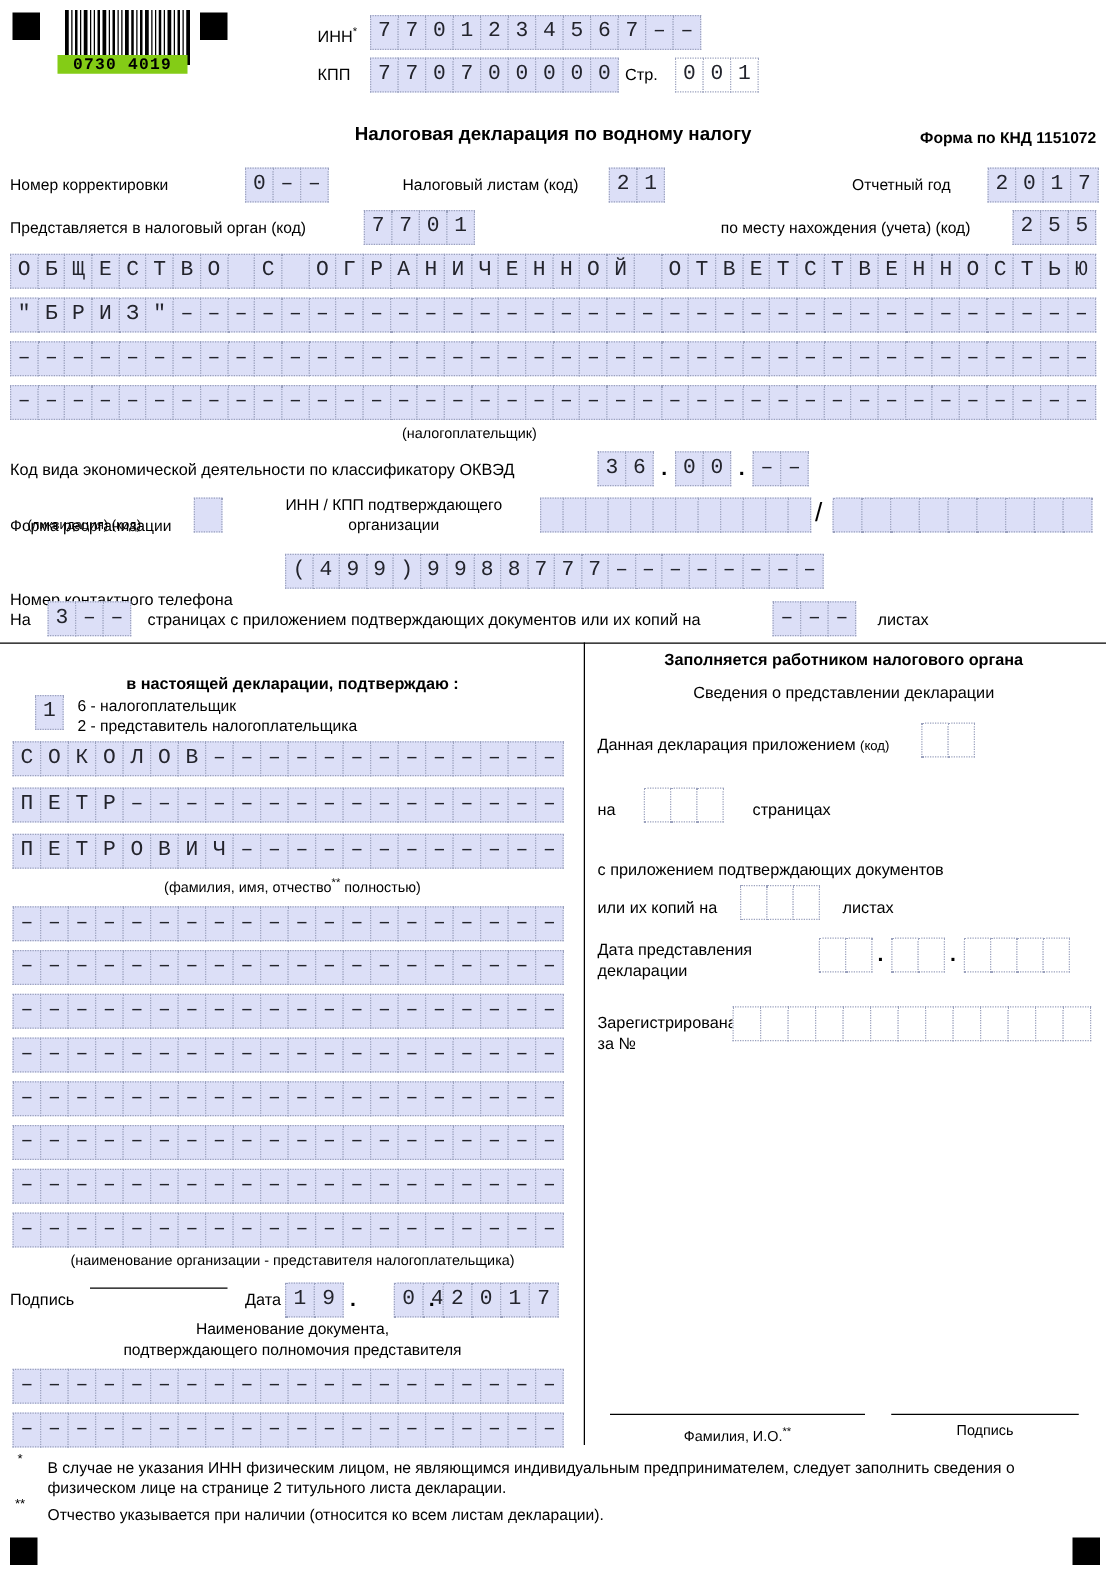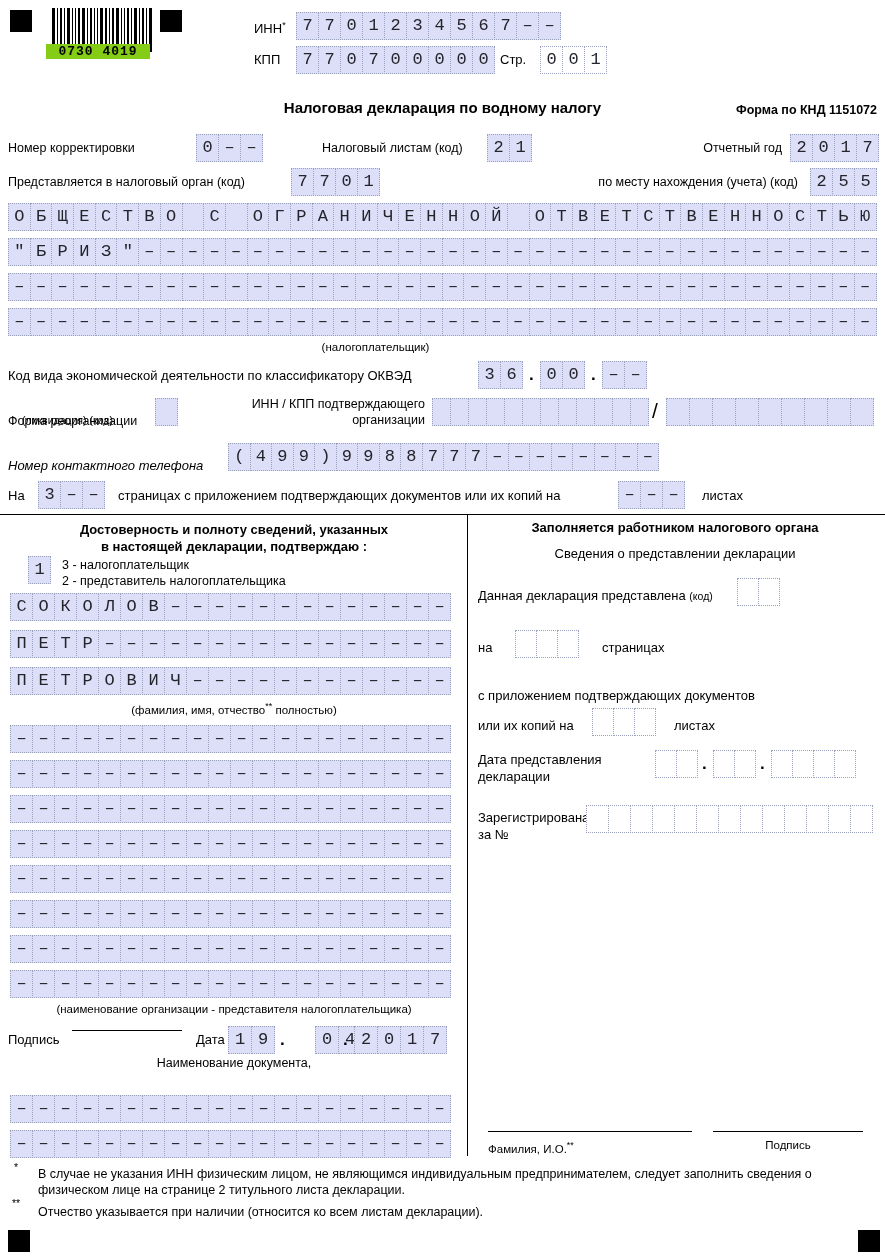--- a/index.html
+++ b/index.html
@@ -4,21 +4,21 @@
 <style>
   html,body{margin:0;padding:0;background:#fff;}
   #page{position:relative;width:885px;height:1256px;background:#fff;overflow:hidden;
         font-family:"Liberation Sans",sans-serif;color:#000;}
   .lbl{position:absolute;font-size:12.5px;white-space:nowrap;line-height:15px;}
   .b{font-weight:bold;}
   .s10{font-size:10.5px;text-align:center;}
   .s11{font-size:11.5px;}
   .s13{font-size:13px;}
   .t{font-size:15px;font-weight:bold;}
-  .rt{text-align:right;}
+  .rt{text-align:center;}
   .cells{position:absolute;white-space:nowrap;height:28px;}
   .cell{display:inline-block;box-sizing:border-box;width:var(--cw,23px);height:28px;
         border:1px dotted var(--cell-border,#9aa1bd);background:#fff;
         font-family:"Liberation Mono",monospace;font-size:17px;line-height:26px;
         text-align:center;color:#23242c;vertical-align:top;}
   .cell+.cell{margin-left:-1px;}
   .filled .cell{background:var(--cell-fill,#dcdff7);}
   .dot{position:absolute;font-weight:bold;font-size:17px;line-height:28px;}
   .slash{position:absolute;font-size:21px;line-height:30px;}
   .hline{position:absolute;height:1px;background:#000;}
@@ -106,36 +106,35 @@
 
   <div class="lbl" style="left:8px;top:414px;">Форма реорганизации</div>
   <div class="lbl s10" style="left:22px;top:413px;">(ликвидация) (код)</div>
   <div class="cells filled" style="left:155px;top:398px;"><span class="cell"></span></div>
   <div class="lbl rt" style="left:205px;top:397px;width:220px;">ИНН / КПП подтверждающего</div>
   <div class="lbl rt" style="left:205px;top:413px;width:220px;">организации</div>
   <div class="cells filled" style="left:432px;top:398px;--cw:19px;"><span class="cell"></span><span class="cell"></span><span class="cell"></span><span class="cell"></span><span class="cell"></span><span class="cell"></span><span class="cell"></span><span class="cell"></span><span class="cell"></span><span class="cell"></span><span class="cell"></span><span class="cell"></span></div>
   <div class="slash" style="left:652px;top:396px;">/</div>
   <div class="cells filled" style="left:666px;top:398px;--cw:24px;"><span class="cell"></span><span class="cell"></span><span class="cell"></span><span class="cell"></span><span class="cell"></span><span class="cell"></span><span class="cell"></span><span class="cell"></span><span class="cell"></span></div>
 
-  <div class="lbl s13" style="left:8px;top:458px;font-style:italic;">Номер контактного телефона</div>
+  <div class="lbl s13" style="left:8px;top:472px;">Номер контактного телефона</div>
   <div class="cells filled" style="left:228px;top:443px;--cw:22.5px;"><span class="cell">(</span><span class="cell">4</span><span class="cell">9</span><span class="cell">9</span><span class="cell">)</span><span class="cell">9</span><span class="cell">9</span><span class="cell">8</span><span class="cell">8</span><span class="cell">7</span><span class="cell">7</span><span class="cell">7</span><span class="cell">–</span><span class="cell">–</span><span class="cell">–</span><span class="cell">–</span><span class="cell">–</span><span class="cell">–</span><span class="cell">–</span><span class="cell">–</span></div>
 
   <div class="lbl s13" style="left:8px;top:488px;">На</div>
   <div class="cells filled" style="left:38px;top:481px;"><span class="cell">3</span><span class="cell">–</span><span class="cell">–</span></div>
   <div class="lbl s13" style="left:118px;top:488px;">страницах с приложением подтверждающих документов или их копий на</div>
   <div class="cells filled" style="left:618px;top:481px;"><span class="cell">–</span><span class="cell">–</span><span class="cell">–</span></div>
   <div class="lbl s13" style="left:702px;top:488px;">листах</div>
 
   <div class="hline" style="left:0;top:514px;width:885px;"></div>
   <div class="vline" style="left:467px;top:514px;height:642px;"></div>
 
-  <div class="lbl s13 b" style="left:8px;top:522px;width:452px;text-align:center;">Достоверность и полноту сведений, указанных</div>
   <div class="lbl s13 b" style="left:8px;top:539px;width:452px;text-align:center;">в настоящей декларации, подтверждаю :</div>
   <div class="cells filled" style="left:28px;top:556px;"><span class="cell">1</span></div>
-  <div class="lbl" style="left:62px;top:558px;">3 - налогоплательщик</div>
+  <div class="lbl" style="left:62px;top:558px;">6 - налогоплательщик</div>
   <div class="lbl" style="left:62px;top:574px;">2 - представитель налогоплательщика</div>
 
   <div class="cells filled" style="left:10px;top:593px;"><span class="cell">С</span><span class="cell">О</span><span class="cell">К</span><span class="cell">О</span><span class="cell">Л</span><span class="cell">О</span><span class="cell">В</span><span class="cell">–</span><span class="cell">–</span><span class="cell">–</span><span class="cell">–</span><span class="cell">–</span><span class="cell">–</span><span class="cell">–</span><span class="cell">–</span><span class="cell">–</span><span class="cell">–</span><span class="cell">–</span><span class="cell">–</span><span class="cell">–</span></div>
   <div class="cells filled" style="left:10px;top:630px;"><span class="cell">П</span><span class="cell">Е</span><span class="cell">Т</span><span class="cell">Р</span><span class="cell">–</span><span class="cell">–</span><span class="cell">–</span><span class="cell">–</span><span class="cell">–</span><span class="cell">–</span><span class="cell">–</span><span class="cell">–</span><span class="cell">–</span><span class="cell">–</span><span class="cell">–</span><span class="cell">–</span><span class="cell">–</span><span class="cell">–</span><span class="cell">–</span><span class="cell">–</span></div>
   <div class="cells filled" style="left:10px;top:667px;"><span class="cell">П</span><span class="cell">Е</span><span class="cell">Т</span><span class="cell">Р</span><span class="cell">О</span><span class="cell">В</span><span class="cell">И</span><span class="cell">Ч</span><span class="cell">–</span><span class="cell">–</span><span class="cell">–</span><span class="cell">–</span><span class="cell">–</span><span class="cell">–</span><span class="cell">–</span><span class="cell">–</span><span class="cell">–</span><span class="cell">–</span><span class="cell">–</span><span class="cell">–</span></div>
   <div class="lbl s11" style="left:8px;top:699px;width:452px;text-align:center;">
     <span>(фамилия, имя, отчество</span><sup>**</sup>
     <span>полностью)</span>
   </div>
 
@@ -152,27 +151,28 @@
   <div class="lbl s13" style="left:8px;top:1032px;">Подпись</div>
   <div class="uline" style="left:72px;top:1030px;width:110px;"></div>
   <div class="lbl s13" style="left:196px;top:1032px;">Дата</div>
   <div class="cells filled" style="left:228px;top:1026px;--cw:24px;"><span class="cell">1</span><span class="cell">9</span></div>
   <div class="dot" style="left:280px;top:1026px;">.</div>
   <div class="cells filled" style="left:291px;top:1026px;margin-left:24px;--cw:24px;"><span class="cell">0</span><span class="cell">4</span></div>
   <div class="dot" style="left:343px;top:1026px;">.</div>
   <div class="cells filled" style="left:354px;top:1026px;--cw:24px;"><span class="cell">2</span><span class="cell">0</span><span class="cell">1</span><span class="cell">7</span></div>
 
   <div class="lbl" style="left:8px;top:1056px;width:452px;text-align:center;">Наименование документа,</div>
+  <div class="lbl" style="left:8px;top:1073px;width:452px;text-align:center;">подтверждающего полномочия представителя</div>
   <div class="cells filled" style="left:10px;top:1095px;"><span class="cell">–</span><span class="cell">–</span><span class="cell">–</span><span class="cell">–</span><span class="cell">–</span><span class="cell">–</span><span class="cell">–</span><span class="cell">–</span><span class="cell">–</span><span class="cell">–</span><span class="cell">–</span><span class="cell">–</span><span class="cell">–</span><span class="cell">–</span><span class="cell">–</span><span class="cell">–</span><span class="cell">–</span><span class="cell">–</span><span class="cell">–</span><span class="cell">–</span></div>
   <div class="cells filled" style="left:10px;top:1130px;"><span class="cell">–</span><span class="cell">–</span><span class="cell">–</span><span class="cell">–</span><span class="cell">–</span><span class="cell">–</span><span class="cell">–</span><span class="cell">–</span><span class="cell">–</span><span class="cell">–</span><span class="cell">–</span><span class="cell">–</span><span class="cell">–</span><span class="cell">–</span><span class="cell">–</span><span class="cell">–</span><span class="cell">–</span><span class="cell">–</span><span class="cell">–</span><span class="cell">–</span></div>
 
   <div class="lbl s13 b" style="left:470px;top:520px;width:410px;text-align:center;">Заполняется работником налогового органа</div>
   <div class="lbl s13" style="left:470px;top:546px;width:410px;text-align:center;">Сведения о представлении декларации</div>
 
-  <div class="lbl s13" style="left:478px;top:588px;"><span>Данная декларация представлена</span> <span class="s10">(код)</span></div>
+  <div class="lbl s13" style="left:478px;top:588px;"><span>Данная декларация приложением</span> <span class="s10">(код)</span></div>
   <div class="cells" style="left:737px;top:578px;--cw:22px;"><span class="cell"></span><span class="cell"></span></div>
 
   <div class="lbl s13" style="left:478px;top:640px;">на</div>
   <div class="cells" style="left:515px;top:630px;--cw:22px;"><span class="cell"></span><span class="cell"></span><span class="cell"></span></div>
   <div class="lbl s13" style="left:602px;top:640px;">страницах</div>
 
   <div class="lbl s13" style="left:478px;top:688px;">с приложением подтверждающих документов</div>
   <div class="lbl s13" style="left:478px;top:718px;">или их копий на</div>
   <div class="cells" style="left:592px;top:708px;--cw:22px;"><span class="cell"></span><span class="cell"></span><span class="cell"></span></div>
   <div class="lbl s13" style="left:674px;top:718px;">листах</div>
@@ -183,21 +183,21 @@
   <div class="dot" style="left:702px;top:750px;">.</div>
   <div class="cells" style="left:713px;top:750px;--cw:22px;"><span class="cell"></span><span class="cell"></span></div>
   <div class="dot" style="left:760px;top:750px;">.</div>
   <div class="cells" style="left:771px;top:750px;--cw:22px;"><span class="cell"></span><span class="cell"></span><span class="cell"></span><span class="cell"></span></div>
 
   <div class="lbl s13" style="left:478px;top:810px;">Зарегистрирована</div>
   <div class="lbl s13" style="left:478px;top:827px;">за №</div>
   <div class="cells" style="left:586px;top:805px;"><span class="cell"></span><span class="cell"></span><span class="cell"></span><span class="cell"></span><span class="cell"></span><span class="cell"></span><span class="cell"></span><span class="cell"></span><span class="cell"></span><span class="cell"></span><span class="cell"></span><span class="cell"></span><span class="cell"></span></div>
 
   <div class="uline" style="left:488px;top:1131px;width:204px;"></div>
-  <div class="lbl s11" style="left:488px;top:1138px;width:204px;"><span>Фамилия, И.О.</span><sup>**</sup></div>
+  <div class="lbl s11" style="left:488px;top:1138px;width:204px;text-align:center;"><span>Фамилия, И.О.</span><sup>**</sup></div>
   <div class="uline" style="left:713px;top:1131px;width:150px;"></div>
   <div class="lbl s11" style="left:713px;top:1138px;width:150px;text-align:center;">Подпись</div>
 
   <div class="lbl s10" style="left:14px;top:1160px;">*</div>
   <div class="lbl" style="left:38px;top:1167px;">В случае не указания ИНН физическим лицом, не являющимся индивидуальным предпринимателем, следует заполнить сведения о</div>
   <div class="lbl" style="left:38px;top:1183px;">физическом лице на странице 2 титульного листа декларации.</div>
   <div class="lbl s10" style="left:12px;top:1196px;">**</div>
   <div class="lbl" style="left:38px;top:1205px;">Отчество указывается при наличии (относится ко всем листам декларации).</div>
 
   <div class="sq" style="left:8px;top:1230px;"></div>

